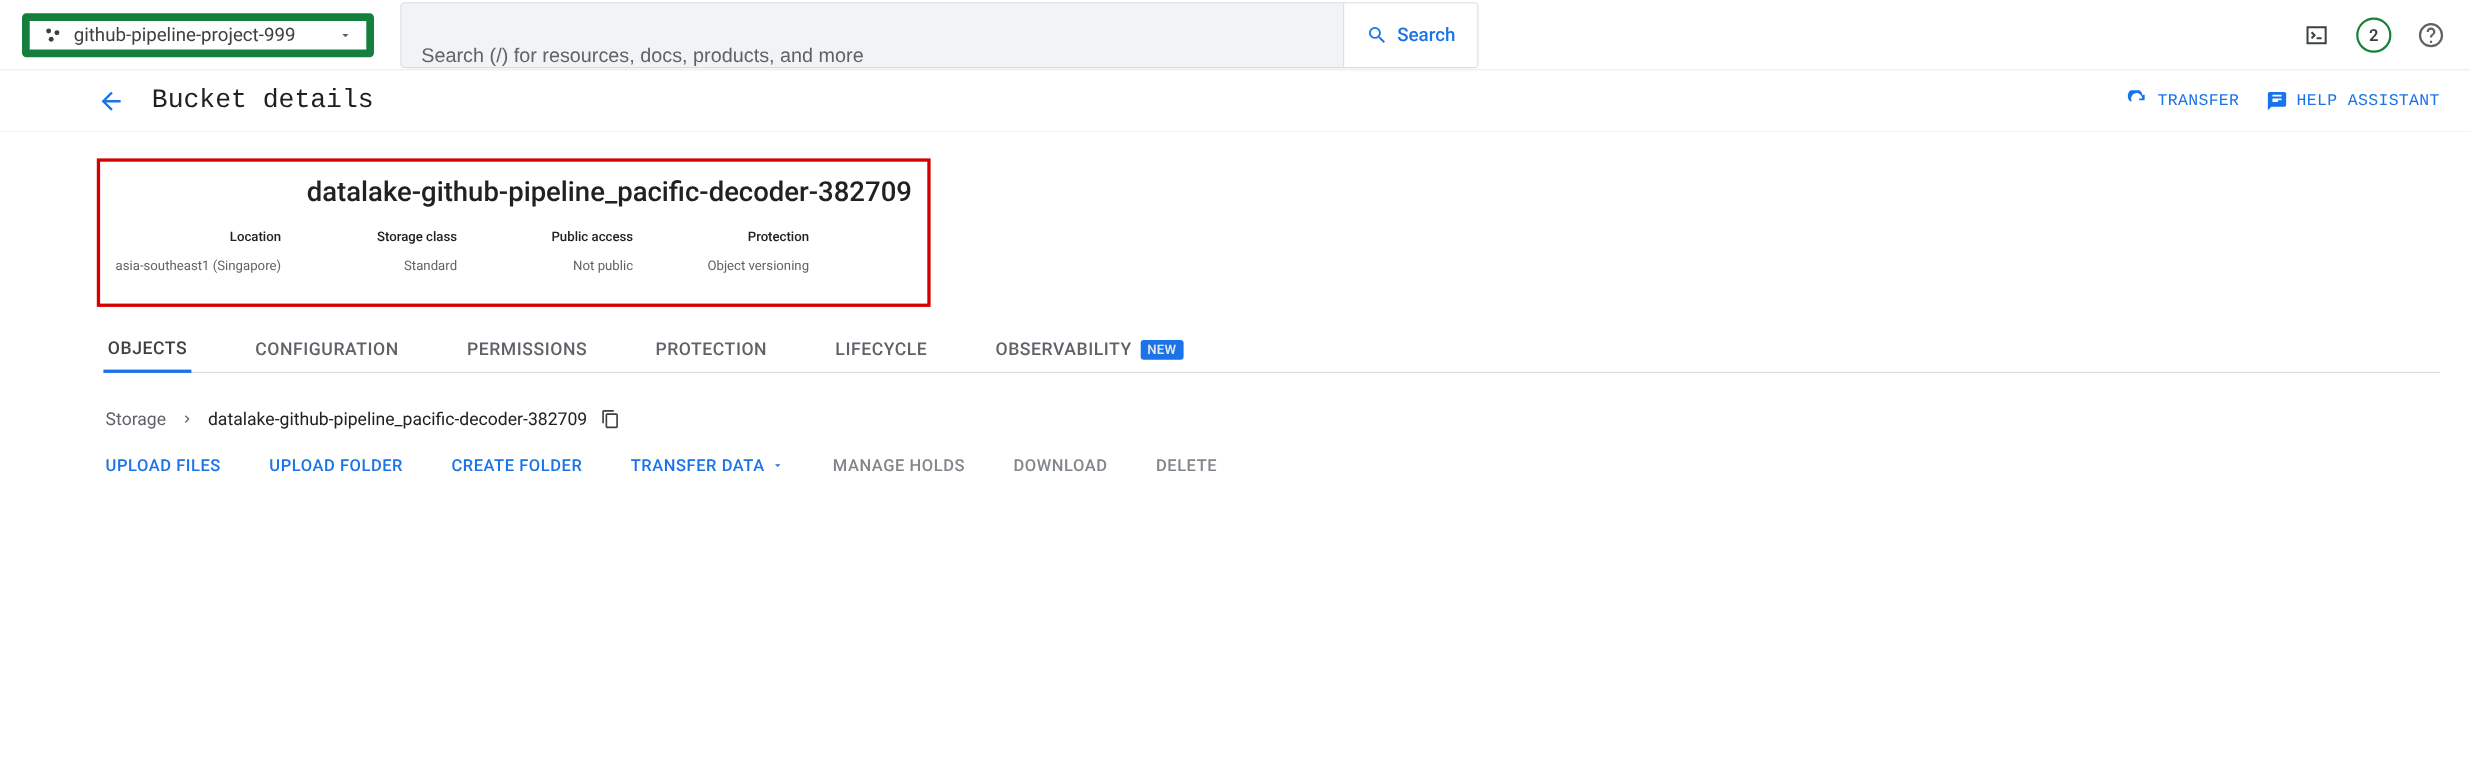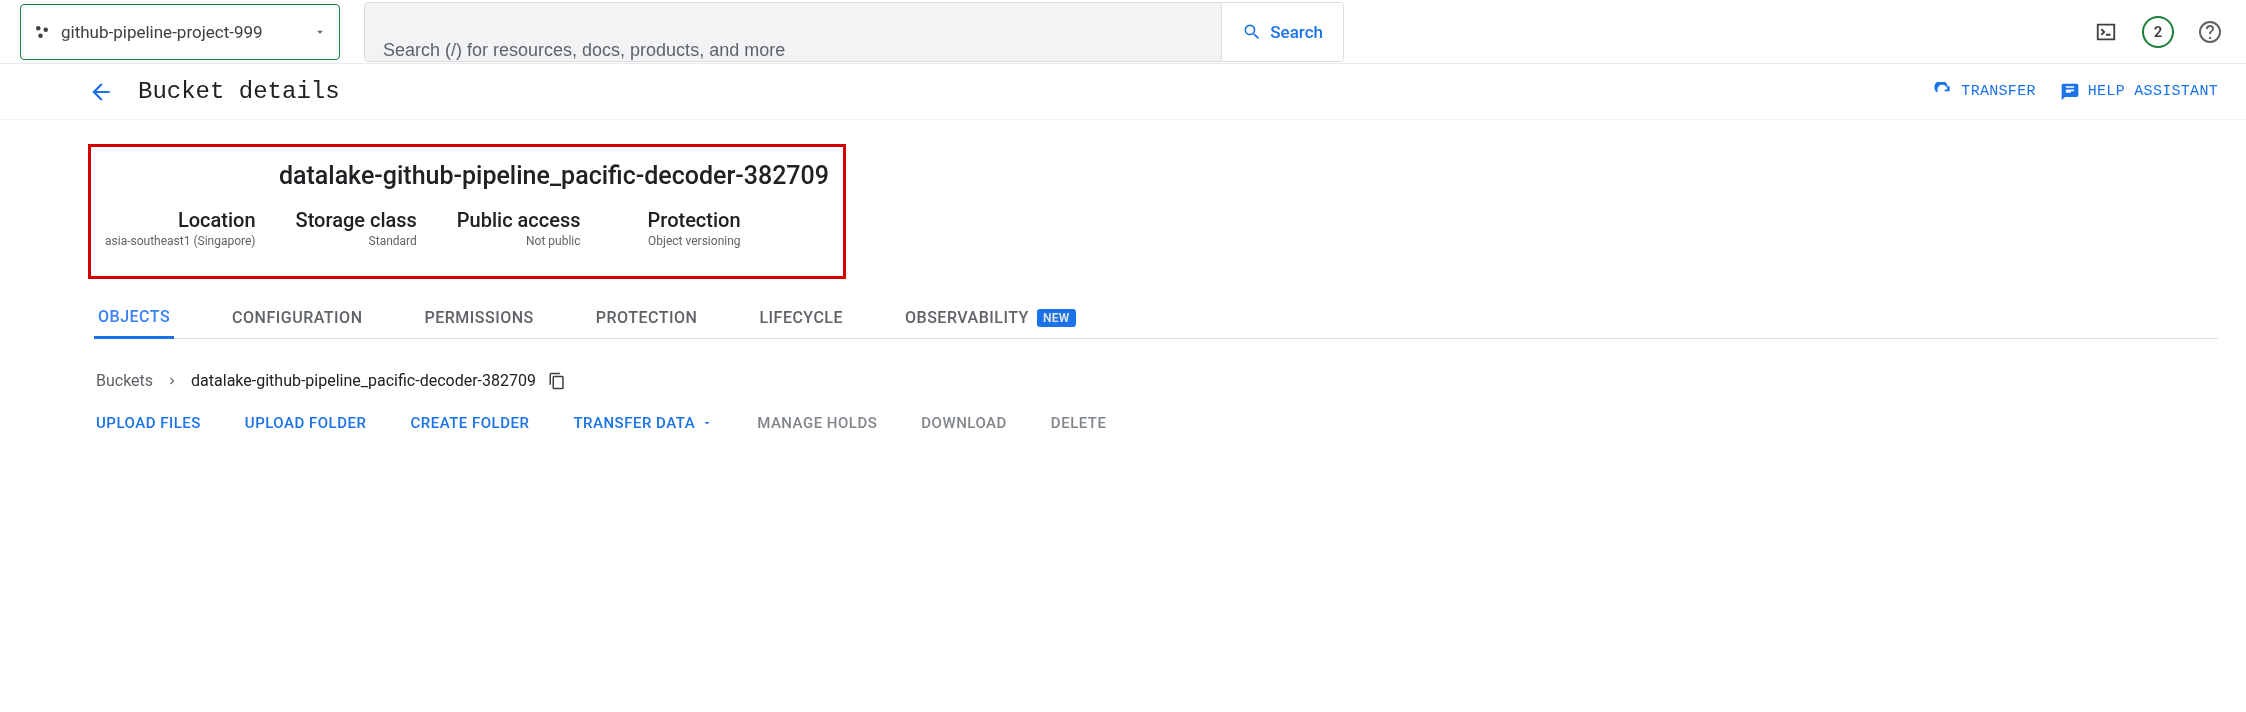--- a/index.html
+++ b/index.html
@@ -16,24 +16,24 @@
     align-items: center;
     padding: 8px 20px;
     gap: 24px;
     border-bottom: 1px solid #e8eaed;
     height: 64px;
   }
   .project-picker {
     display: flex;
     align-items: center;
     gap: 10px;
-    border: 1px solid #15803d;
+    border: 7px solid #15803d;
     border-radius: 4px;
     padding: 6px 12px;
-    height: 56px;
+    height: 40px;
     width: 320px;
     cursor: pointer;
   }
   .project-picker .dots {
     display: inline-flex;
     width: 18px;
   }
   .project-picker .label {
     flex: 1;
     font-size: 17px;
@@ -153,24 +153,24 @@
     font-weight: 500;
     color: #202124;
     margin: 4px 0 18px 0;
   }
   .props {
     display: flex;
     gap: 40px;
   }
   .prop { min-width: 120px; }
   .prop .k {
-    font-size: 20px;
+    font-size: 12px;
     font-weight: 500;
     color: #202124;
-    margin-bottom: 2px;
+    margin-bottom: 12px;
   }
   .prop .v {
     font-size: 12px;
     color: #5f6368;
   }
 
   
   .tabs {
     display: flex;
     gap: 54px;
@@ -182,21 +182,21 @@
     font-size: 16px;
     font-weight: 500;
     color: #5f6368;
     letter-spacing: .5px;
     cursor: pointer;
     display: flex;
     align-items: center;
     gap: 8px;
   }
   .tab.active {
-    color: #3b82f6;
+    color: #404040;
     border-bottom: 3px solid #1a73e8;
     margin-bottom: -1px;
   }
   .new-badge {
     background: #1a73e8;
     color: #e5e5e5;
     font-size: 12px;
     font-weight: 600;
     padding: 2px 6px;
     border-radius: 3px;
@@ -354,21 +354,21 @@
     <div class="tab">
         <span>LIFECYCLE</span>
       </div>
     <div class="tab">
       <span>OBSERVABILITY</span>
       <span class="new-badge">NEW</span>
     </div>
   </div>
 
   <div class="breadcrumb">
-    <span class="crumb-link">Buckets</span>
+    <span class="crumb-link">Storage</span>
     <span class="sep">
       <svg width="14" height="14" viewBox="0 0 24 24">
           <path fill="#5f6368" d="M8.59 16.59L13.17 12 8.59 7.41 10 6l6 6-6 6z"></path>
         </svg>
     </span>
     <span class="current">datalake-github-pipeline_pacific-decoder-382709</span>
     <span class="copy-icon">
       <svg width="18" height="18" viewBox="0 0 24 24">
           <path fill="#3c4043" d="M16 1H4a2 2 0 00-2 2v14h2V3h12V1zm3 4H8a2 2 0 00-2 2v14a2 2 0 002 2h11a2 2 0 002-2V7a2 2 0 00-2-2zm0 16H8V7h11v14z"></path>
         </svg>

